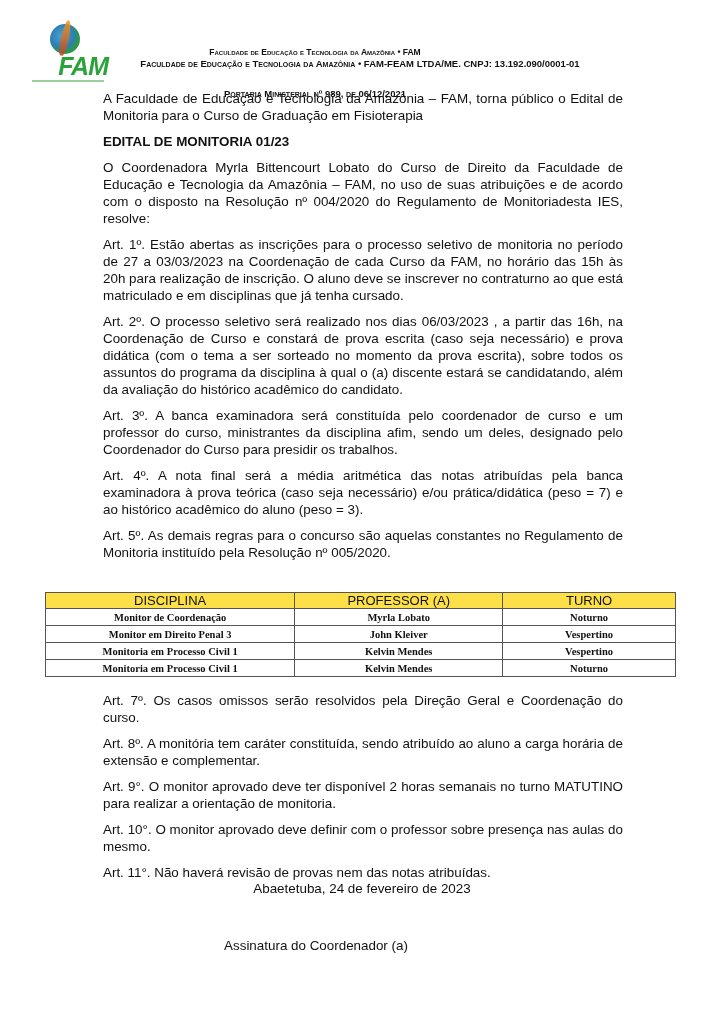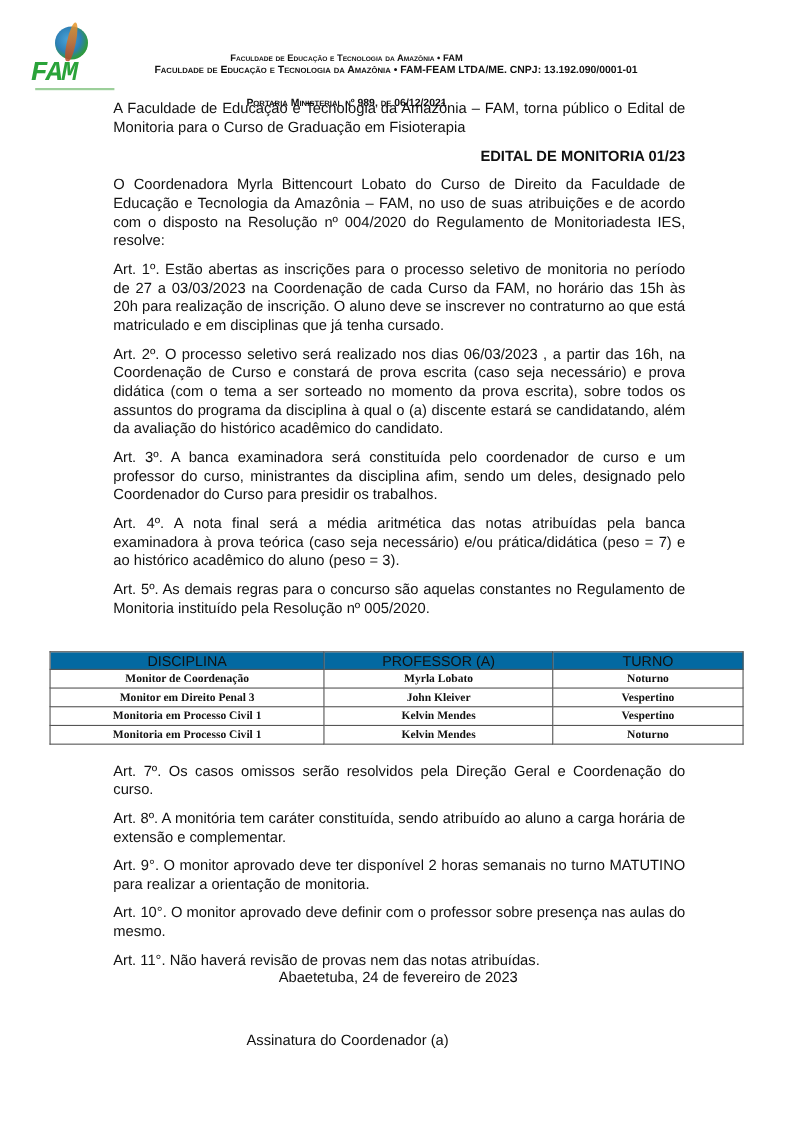--- a/index.html
+++ b/index.html
@@ -1,34 +1,34 @@
 <!DOCTYPE html>
 <html><head>
 <meta charset="utf-8">
 <style>
   html, body { margin: 0; padding: 0; background: #ffffff; }
   body { width: 724px; height: 1024px; position: relative; overflow: hidden; color: #111; font-family: "Liberation Sans", sans-serif; }
   .logo { position: absolute; left: 28px; top: 20px; width: 80px; height: 62px; }
   .logo .globe { position: absolute; left: 22px; top: 4px; width: 30px; height: 30px; border-radius: 50%; background: radial-gradient(circle at 40% 40%, #4aa3d8 0%, #2d7fb5 45%, #2e9a3e 70%, #1f7a2e 100%); }
   .logo .flame { position: absolute; left: 33px; top: 0px; width: 8px; height: 36px; background: linear-gradient(#e89a2a, #b5452a); border-radius: 50% 50% 40% 40%; transform: rotate(12deg); opacity: 0.85; }
-  .logo .text { position: absolute; left: 0; top: 32px; width: 80px; text-align: left; font-family: Liberation Mono, monospace; font-weight: bold; font-style: italic; font-size: 25px; color: #2aa33a; letter-spacing: -1px; }
+  .logo .text { position: absolute; left: 0; top: 32px; width: 80px; text-align: right; font-family: Liberation Sans, sans-serif; font-weight: bold; font-style: italic; font-size: 25px; color: #2aa33a; letter-spacing: -1px; }
   .logo .tagline { position: absolute; left: 4px; top: 60px; width: 72px; height: 2px; background: #9ccf9a; }
 
   .hdr { position: absolute; left: 0; width: 724px; text-align: center; font-weight: bold; font-family: "Liberation Sans", sans-serif; }
   .hdr1 { top: 47px; left: 100px; width: 430px; font-size: 8.5px; font-variant: small-caps; text-align: center; }
   .hdr2 { top: 58px; left: 100px; width: 520px; font-size: 9.5px; }
   .hdr2 .sc { font-variant: small-caps; margin-top: 46px; }
   .hdr3 { top: 88px; left: 100px; width: 430px; font-size: 9.5px; font-variant: small-caps; }
 
   .body { position: absolute; left: 103px; top: 90px; width: 520px; font-size: 13.4px; line-height: 17px; text-align: justify; }
   .body p { margin: 0 0 9px 0; }
-  .title { text-align: right; font-weight: bold; margin: 0 0 9px 0; }
+  .title { text-align: left; font-weight: bold; margin: 0 0 9px 0; }
 
   table.tbl { position: absolute; left: 45px; top: 592px; width: 631px; border-collapse: collapse; }
-  .tbl th { background: #0369a1; font-weight: normal; font-family: "Liberation Sans", sans-serif; font-size: 13px; height: 15px; padding: 0; border: 1px solid #555; }
+  .tbl th { background: #fde047; font-weight: normal; font-family: "Liberation Sans", sans-serif; font-size: 13px; height: 15px; padding: 0; border: 1px solid #555; }
   .tbl td { font-family: "Liberation Serif", serif; font-weight: bold; font-size: 10.5px; height: 16px; padding: 0; text-align: center; border: 1px solid #555; }
   .tbl .c1 { width: 250px; } .tbl .c2 { width: 208px; } .tbl .c3 { width: 173px; }
 
   .body2 { position: absolute; left: 103px; top: 692px; width: 520px; font-size: 13.4px; line-height: 17px; text-align: justify; }
   .body2 p { margin: 0 0 9px 0; }
   .place { position: absolute; left: 0; top: 881px; width: 724px; text-align: center; font-size: 13.4px; }
   .sign { position: absolute; left: 0; top: 938px; width: 632px; text-align: center; font-size: 13.4px; }
 </style>
 </head>
 <body>

